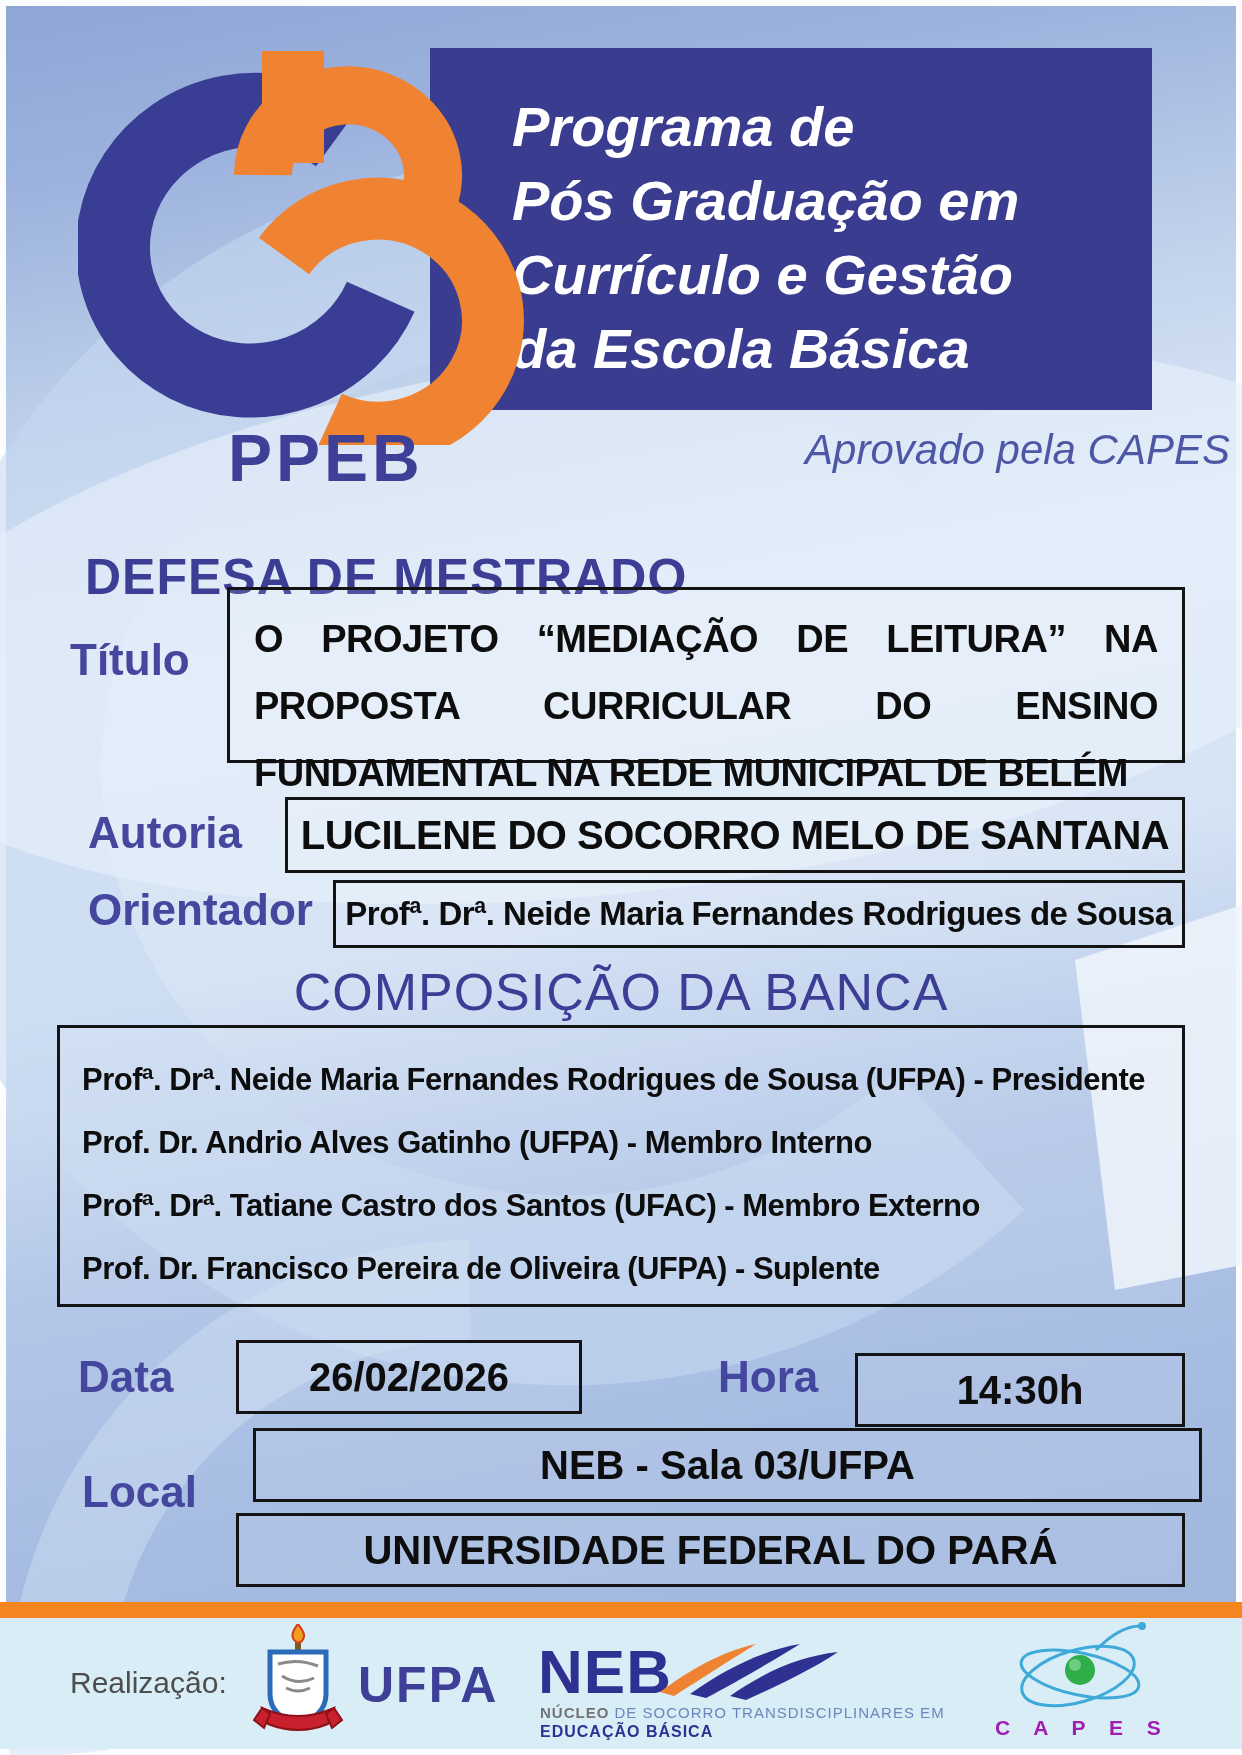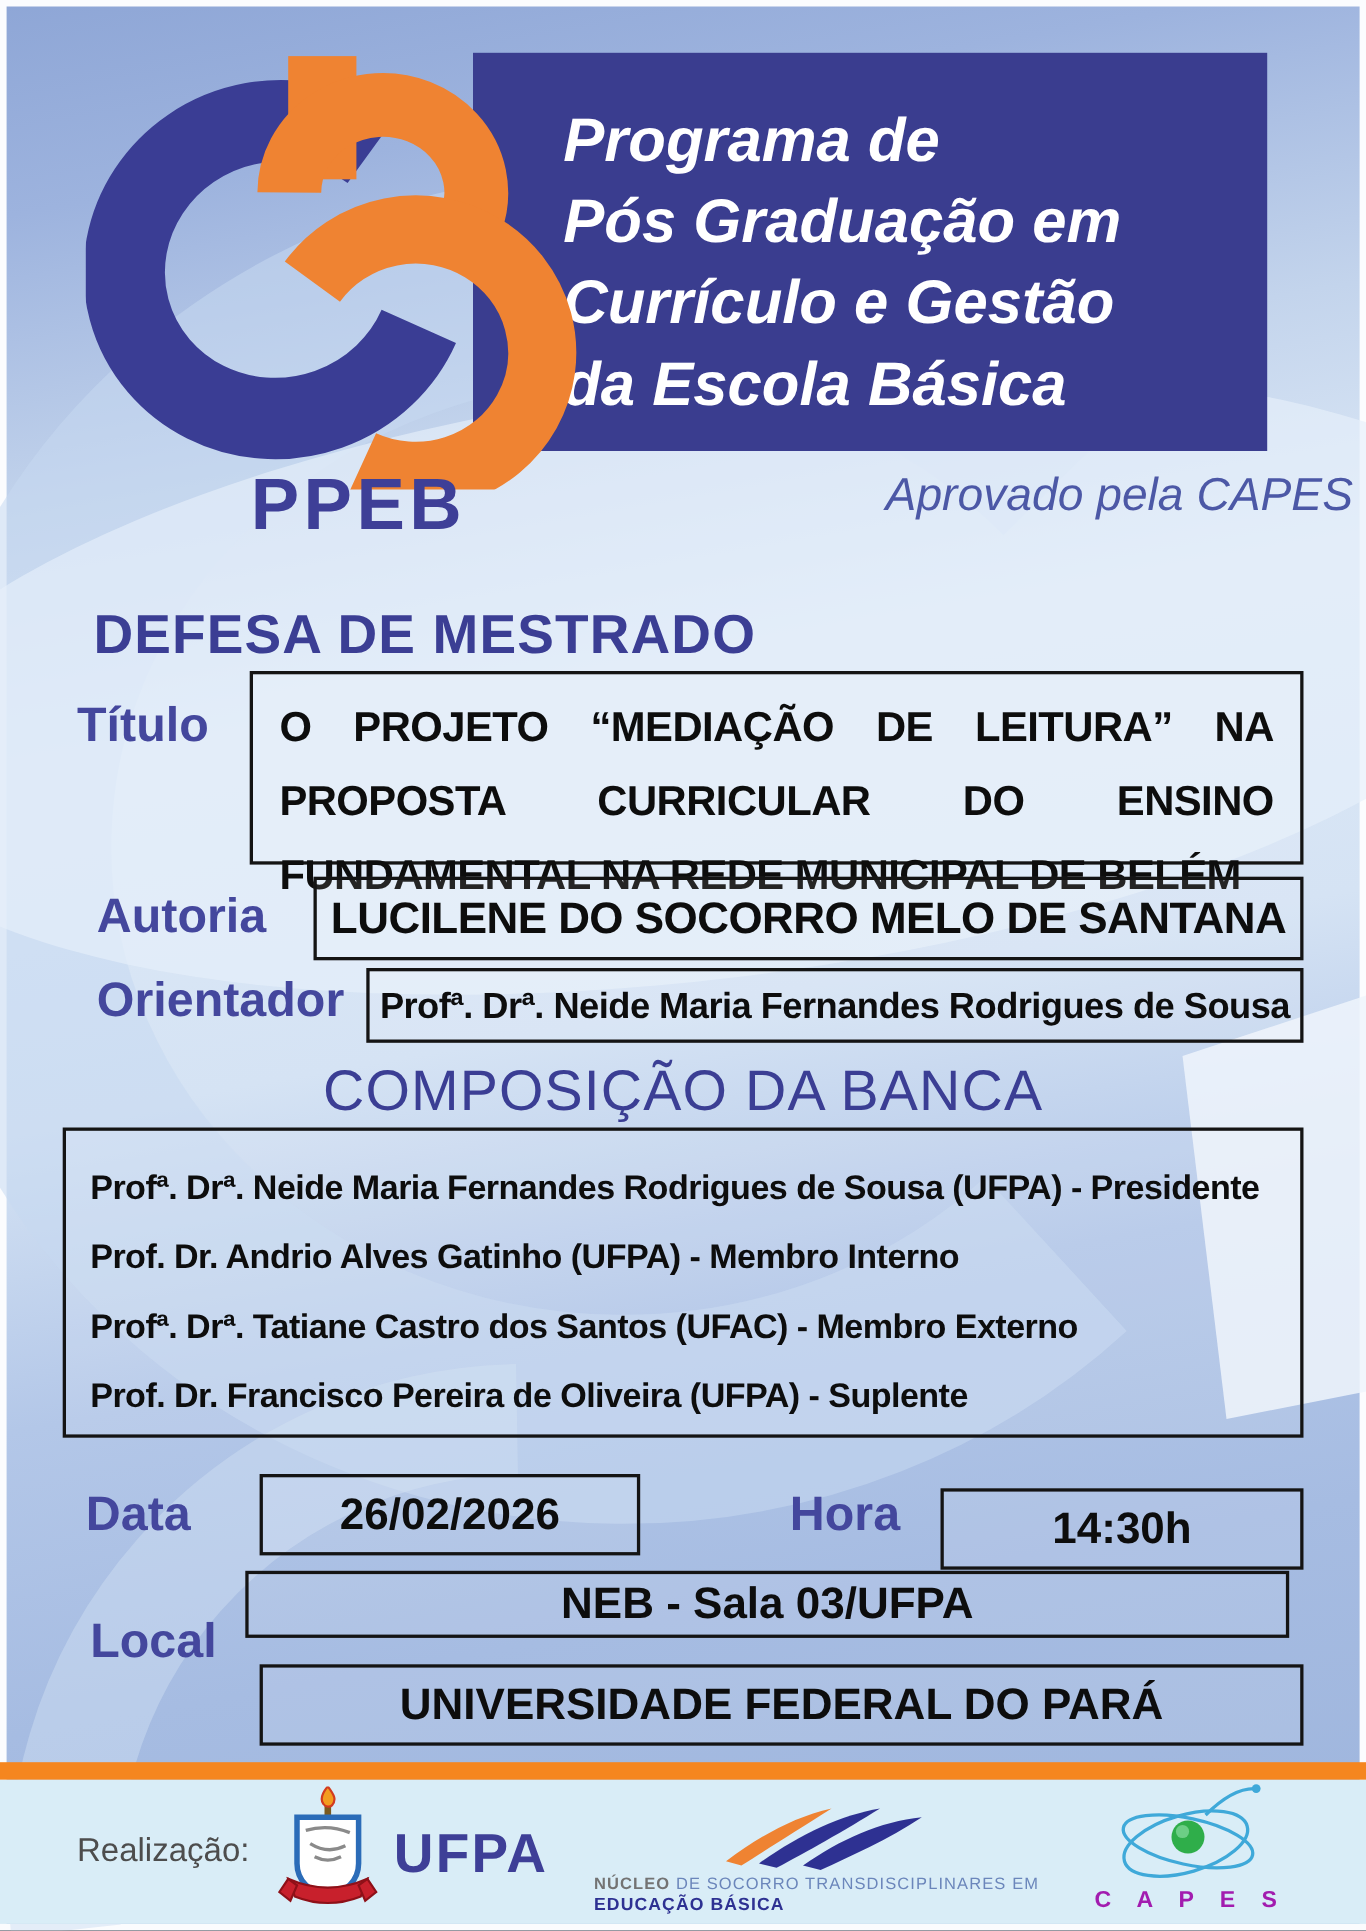--- a/index.html
+++ b/index.html
@@ -38,21 +38,21 @@
     left:85px;top:548px;font-size:50px;font-weight:bold;color:#3b3e94;
     letter-spacing:1px;z-index:2;white-space:nowrap;
   }
   .field-label{
     font-size:44px;font-weight:bold;color:#44479d;z-index:2;white-space:nowrap;
   }
   .box{
     border:3px solid #141414;background:rgba(255,255,255,0.10);z-index:2;
   }
   .titulo-box{
-    left:227px;top:610px;width:958px;height:176px;
+    left:227px;top:587px;width:958px;height:176px;
     padding:16px 24px 0 24px;
   }
   .titulo-text{
     font-size:38px;font-weight:bold;color:#0d0d0d;line-height:67px;
     text-align:justify;text-align-last:left;letter-spacing:-0.5px;
   }
   .autoria-box{
     left:285px;top:797px;width:900px;height:76px;
     display:flex;align-items:center;justify-content:center;
   }
@@ -163,21 +163,21 @@
   <div class="abs sched-label" style="left:78px;top:1352px;">Data</div>
   <div class="abs box sched-box" style="left:236px;top:1340px;width:346px;height:74px;">
     <div class="sched-value">26/02/2026</div>
   </div>
   <div class="abs sched-label" style="left:718px;top:1352px;">Hora</div>
   <div class="abs box sched-box" style="left:855px;top:1340px;width:330px;height:74px;margin-top:13px;">
     <div class="sched-value">14:30h</div>
   </div>
 
   <div class="abs sched-label" style="left:82px;top:1440px;margin-top:27px;">Local</div>
-  <div class="abs box sched-box" style="left:223px;top:1428px;width:949px;height:61px;">
+  <div class="abs box sched-box" style="left:253px;top:1428px;width:949px;height:74px;">
     <div class="sched-value">NEB - Sala 03/UFPA</div>
   </div>
 
   <div class="abs box sched-box" style="left:236px;top:1513px;width:949px;height:74px;">
     <div class="sched-value">UNIVERSIDADE FEDERAL DO PARÁ</div>
   </div>
 
   <div class="abs stripe"></div>
   <div class="abs footer">
     <div class="realizacao">Realização:</div>
@@ -185,20 +185,21 @@
     <svg style="position:absolute;left:252px;top:6px;" width="92" height="118" viewBox="0 0 92 118">
       <rect x="43" y="14" width="6" height="14" fill="#7a5a20"></rect>
       <path d="M 46,0 C 52,8 54,12 50,17 C 48,19 44,19 42,16 C 39,12 41,6 46,0 Z" fill="#f39c1f" stroke="#d23b1f" stroke-width="2"></path>
       <path d="M 18,28 h 56 v 42 c 0,16 -12,26 -28,30 c -16,-4 -28,-14 -28,-30 Z" fill="#ffffff" stroke="#2b6cb8" stroke-width="5"></path>
       <path d="M 26,40 q 20,-6 40,2 M 30,52 q 16,10 32,2 M 34,64 q 12,6 24,0" fill="none" stroke="#8a8a8a" stroke-width="3"></path>
       <path d="M 10,84 q 36,16 72,0 l -6,16 q -30,12 -60,0 Z" fill="#c8202c" stroke="#8e1018" stroke-width="2"></path>
       <path d="M 10,84 l -8,12 10,8 6,-14 Z M 82,84 l 8,12 -10,8 -6,-14 Z" fill="#c8202c" stroke="#8e1018" stroke-width="2"></path>
     </svg>
     <div class="ufpa-text">UFPA</div>
 
+    <div class="neb-text">NEB</div>
     <svg style="position:absolute;left:660px;top:12px;" width="180" height="70" viewBox="0 0 180 70">
       <path d="M 0,62 C 30,40 60,22 96,14 C 64,34 36,52 14,66 Z" fill="#ef8332"></path>
       <path d="M 30,64 C 66,38 104,20 140,14 C 108,34 72,54 46,68 Z" fill="#2e3192"></path>
       <path d="M 70,66 C 104,42 140,26 178,22 C 148,42 112,58 86,70 Z" fill="#2e3192"></path>
     </svg>
     <div class="neb-sub1"><b>NÚCLEO</b><span> DE SOCORRO TRANSDISCIPLINARES EM</span></div>
     <div class="neb-sub2">EDUCAÇÃO BÁSICA</div>
 
     <svg style="position:absolute;left:1000px;top:2px;" width="170" height="96" viewBox="0 0 170 96">
       <ellipse cx="78" cy="56" rx="58" ry="26" fill="none" stroke="#3fa9d9" stroke-width="3" transform="rotate(-16 78 56)"></ellipse>

